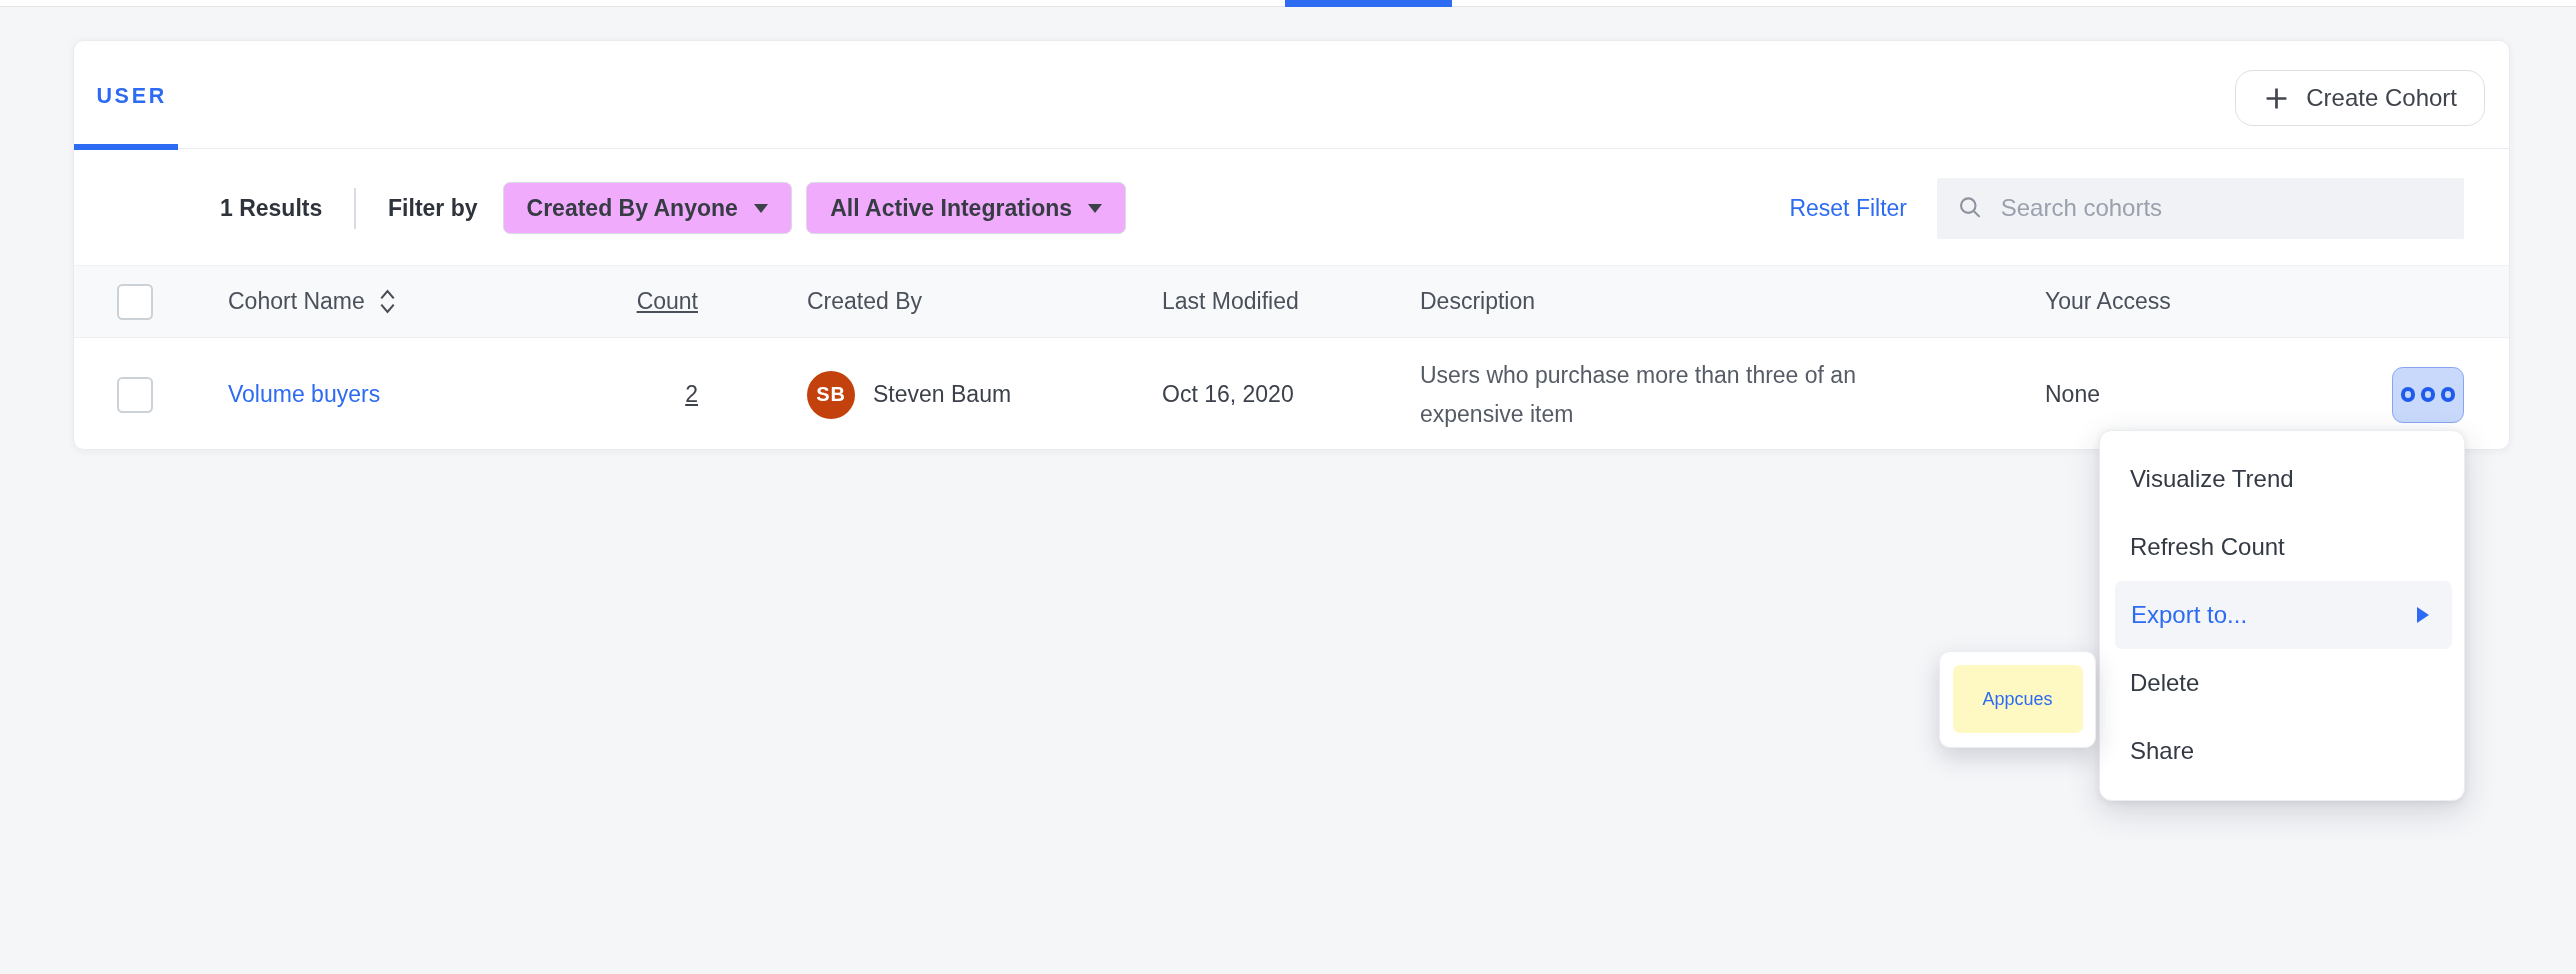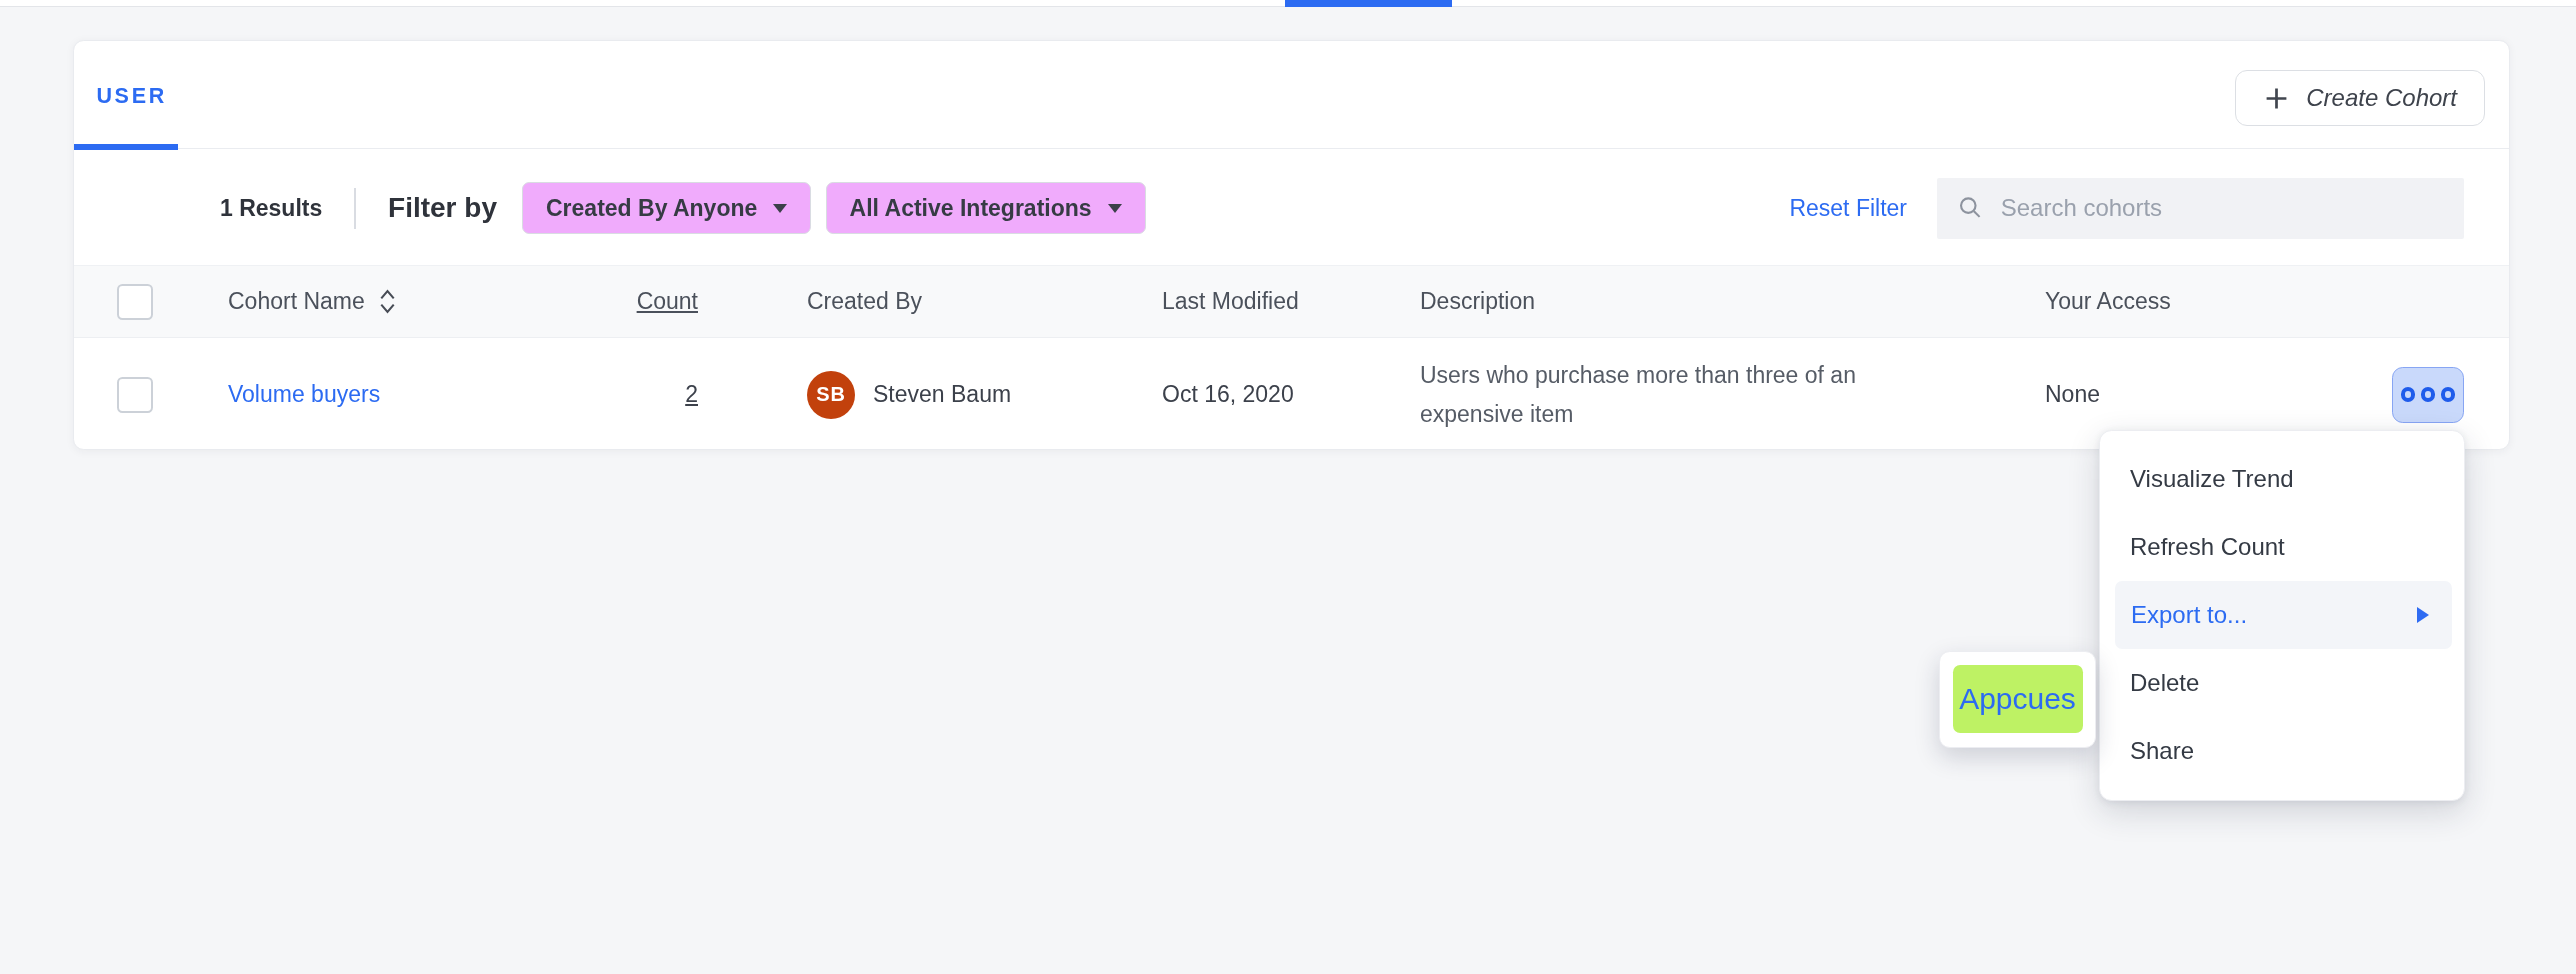--- a/index.html
+++ b/index.html
@@ -34,32 +34,32 @@
   
   .tabrow{position:relative;height:108px;border-bottom:1.8px solid #eaecf0;}
   .tab{
     position:absolute;left:22.4px;top:50%;transform:translateY(-46%);
     font-size:21.5px;font-weight:bold;letter-spacing:2.7px;color:var(--accent);cursor:pointer;
   }
   .tab-underline{position:absolute;left:0;bottom:-1.8px;width:104px;height:5.4px;background:var(--accent);}
   .create-btn{
     position:absolute;right:24px;top:29px;height:56px;padding:0 27px;
     display:flex;align-items:center;gap:16px;
-    border:1.8px solid #dcdfe4;border-radius:12px;background:#fff;
-    font-size:24px;color:#3e434c;cursor:pointer;font-style:italic;
+    border:1.8px solid #dcdfe4;border-radius:18px;background:#fff;
+    font-size:24px;color:#3e434c;cursor:pointer;
   }
 
   
   .filterrow{
     position:absolute;top:110px;left:0;right:0;height:114px;
     display:flex;align-items:center;padding:0 45px 0 99px;
   }
   .results{font-size:23px;font-weight:bold;color:var(--text-bold);white-space:nowrap;margin-left:47px;}
   .vdiv{width:1.8px;height:41px;background:#d9dce2;margin:0 32px;}
-  .filterby{font-size:28px;font-weight:bold;color:var(--text-bold);margin-right:25px;white-space:nowrap;}
+  .filterby{font-size:23px;font-weight:bold;color:var(--text-bold);margin-right:25px;white-space:nowrap;}
   .dropdown{
     display:flex;align-items:center;height:52px;padding:0 23px;
     border:1.8px solid #d9dce2;border-radius:7.2px;background:#f0abfc;
     font-size:23px;font-weight:bold;color:#363b44;margin-right:14.3px;cursor:pointer;white-space:nowrap;
   }
   .caret{width:0;height:0;border-left:7.2px solid transparent;border-right:7.2px solid transparent;border-top:9px solid #3b4049;margin-left:16px;}
   .spacer{flex:1;}
   .reset{font-size:23px;color:var(--accent);margin-right:30px;cursor:pointer;white-space:nowrap;}
   .search{
     width:527px;height:61px;background:#f1f2f5;border-radius:2px;
@@ -118,23 +118,23 @@
   }
   .submenu-arrow{width:0;height:0;border-top:8px solid transparent;border-bottom:8px solid transparent;border-left:12.5px solid #2e6bf2;}
 
   
   .submenu{
     position:absolute;left:1939px;top:651px;width:157px;height:97px;
     background:#fff;border:0.9px solid #ecedf1;border-radius:10.7px;
     box-shadow:0 9px 25px rgba(30,35,65,0.18);padding:13.4px 12.5px;z-index:11;
   }
   .submenu-item{
-    height:68px;background:#bef264;border-radius:7.2px;
+    height:68px;background:#fef9c3;border-radius:7.2px;
     display:flex;align-items:center;justify-content:center;
-    font-size:30px;color:var(--accent);cursor:pointer;
+    font-size:18px;color:var(--accent);cursor:pointer;
   }
 </style>
 </head>
 <body>
 
 <div class="topbar">
   <div class="topbar-indicator"></div>
 </div>
 
 <div class="card">

